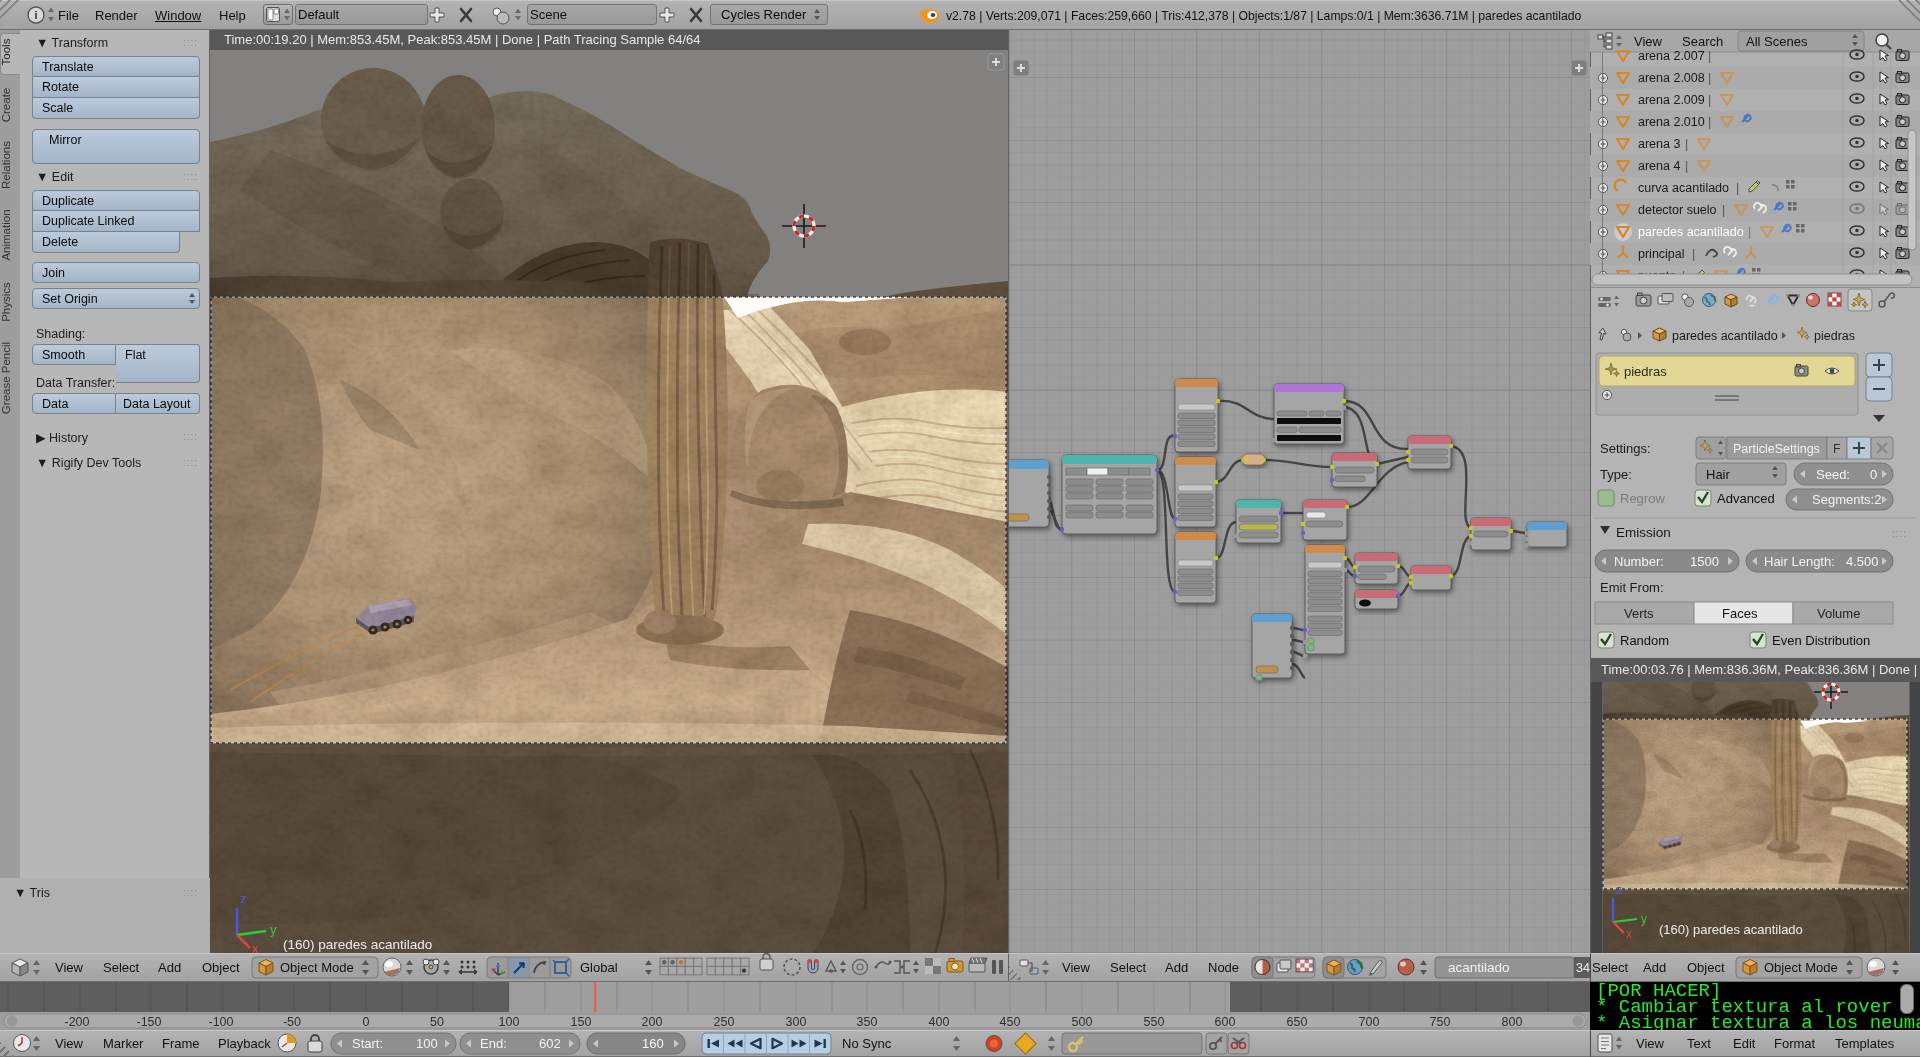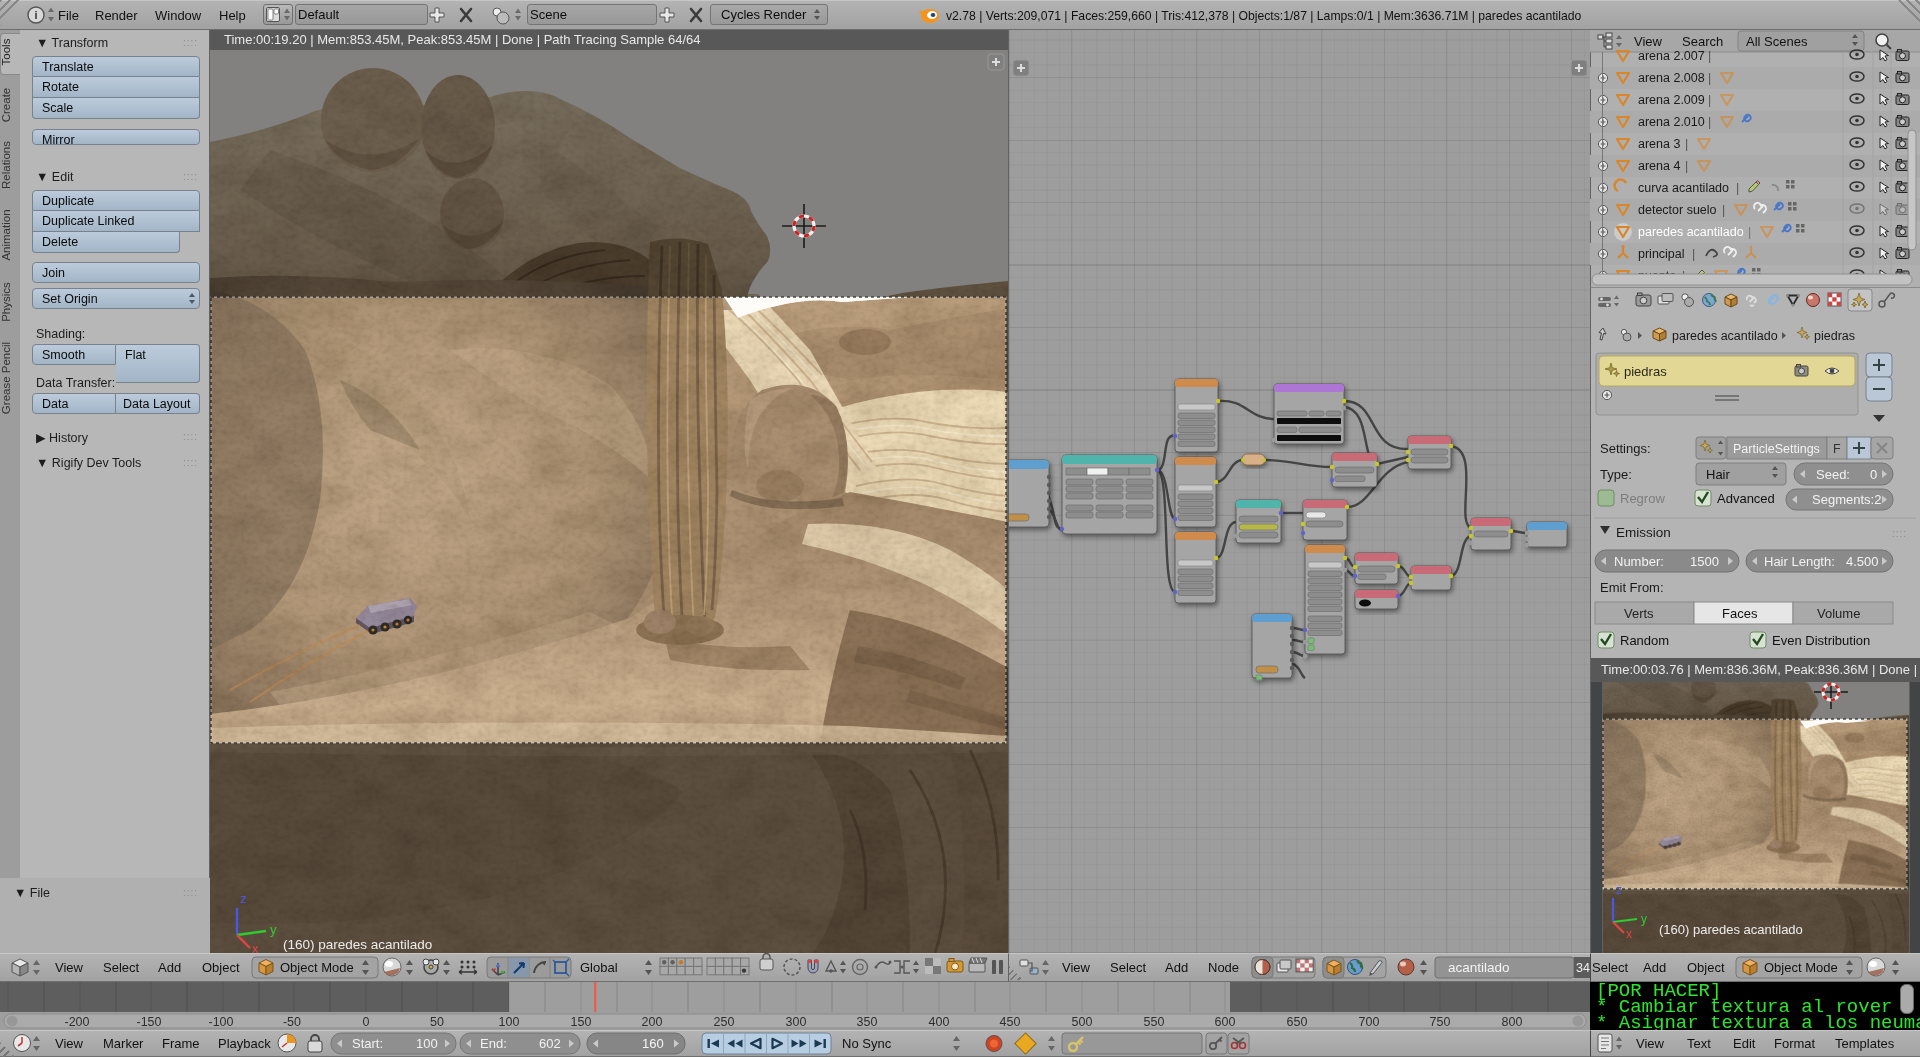--- a/index.html
+++ b/index.html
@@ -20,21 +20,21 @@
 <div class="abs" style="left:0;top:0;width:22px;height:26px;background:
  repeating-linear-gradient(135deg,#888 0 2px,transparent 2px 6px);clip-path:polygon(0 0,100% 0,0 100%);"></div>
 <svg class="abs" style="left:27px;top:4px;" width="30" height="22" viewBox="0 0 30 22">
  <circle cx="9" cy="11" r="8" fill="#d8d8d8" stroke="#555" stroke-width="1.4"></circle>
  <text x="9" y="15" font-size="11" font-weight="bold" text-anchor="middle" fill="#333">i</text>
  <path d="M21 8 l3 -4.5 3 4.5 z" fill="#6a6a6a"></path>
  <path d="M21 13 l3 4.5 l3 -4.5 z" fill="#6a6a6a"></path>
 </svg>
 <div class="abs menu" style="left:58px;top:8px;">File</div>
 <div class="abs menu" style="left:95px;top:8px;">Render</div>
-<div class="abs menu" style="left:155px;top:8px;">Window</div>
+<div class="abs menu" style="left:155px;top:8px;text-decoration:underline;">Window</div>
 <div class="abs menu" style="left:219px;top:8px;">Help</div>
 
 <div class="abs btn" style="left:263px;top:4px;width:30px;height:21px;"></div>
 <svg class="abs" style="left:266px;top:7px;" width="24" height="15" viewBox="0 0 24 15">
  <rect x="0.5" y="0.5" width="13" height="14" rx="1.5" fill="#ddd" stroke="#555"></rect>
  <rect x="2" y="2" width="5" height="11" rx="1" fill="#fff" stroke="#666" stroke-width="0.8"></rect>
  <rect x="8" y="2" width="4.5" height="5" rx="1" fill="#fff" stroke="#666" stroke-width="0.8"></rect>
  <path d="M18 6 l3 -4.5 3 4.5 z M18 9 l3 4.5 3 -4.5 z" fill="#6a6a6a"></path>
 </svg>
 <div class="abs fld" style="left:295px;top:4px;width:133px;height:21px;font-size:13px;line-height:19px;color:#0c0c0c;padding-left:2px;background:linear-gradient(#a6a6a6,#989898);">Default</div>
@@ -77,21 +77,21 @@
 <div class="abs" style="left:-20px;top:155px;width:60px;height:20px;transform:rotate(-90deg);font-size:11.5px;color:#333;text-align:center;">Relations</div>
 <div class="abs" style="left:-22px;top:225px;width:64px;height:20px;transform:rotate(-90deg);font-size:11.5px;color:#333;text-align:center;">Animation</div>
 <div class="abs" style="left:-16px;top:292px;width:52px;height:20px;transform:rotate(-90deg);font-size:11.5px;color:#333;text-align:center;">Physics</div>
 <div class="abs" style="left:-32px;top:368px;width:84px;height:20px;transform:rotate(-90deg);font-size:11.5px;color:#333;text-align:center;">Grease Pencil</div>
 
 <div class="abs plabel" style="left:36px;top:36px;">▼ Transform</div>
 <div class="abs dots" style="left:183px;top:37px;">::::</div>
 <div class="abs blue" style="left:32px;top:56px;width:168px;height:21px;line-height:20px;padding-left:9px;border-radius:4px 4px 0 0;">Translate</div>
 <div class="abs blue" style="left:32px;top:77px;width:168px;height:21px;line-height:20px;padding-left:9px;border-radius:0;border-top:none;">Rotate</div>
 <div class="abs blue" style="left:32px;top:98px;width:168px;height:21px;line-height:20px;padding-left:9px;border-radius:0 0 4px 4px;border-top:none;">Scale</div>
-<div class="abs blue" style="left:32px;top:129px;width:168px;height:16px;line-height:20px;padding-left:9px;">Mirror</div>
+<div class="abs blue" style="left:32px;top:129px;width:168px;height:35px;line-height:20px;padding-left:16px;">Mirror</div>
 
 <div class="abs plabel" style="left:36px;top:170px;">▼ Edit</div>
 <div class="abs dots" style="left:183px;top:171px;">::::</div>
 <div class="abs blue" style="left:32px;top:190px;width:168px;height:21px;line-height:20px;padding-left:9px;border-radius:4px 4px 0 0;">Duplicate</div>
 <div class="abs blue" style="left:32px;top:211px;width:168px;height:21px;line-height:20px;padding-left:9px;border-radius:0;border-top:none;">Duplicate Linked</div>
 <div class="abs blue" style="left:32px;top:232px;width:148px;height:21px;line-height:20px;padding-left:9px;border-radius:0 0 4px 4px;border-top:none;">Delete</div>
 <div class="abs blue" style="left:32px;top:262px;width:168px;height:21px;line-height:20px;padding-left:9px;">Join</div>
 <div class="abs blue" style="left:32px;top:288px;width:168px;height:21px;line-height:20px;padding-left:9px;">Set Origin</div>
 <svg class="abs" style="left:188px;top:292px;" width="8" height="13" viewBox="0 0 8 13">
     <path d="M1 5 l3-4 3 4z M1 8 l3 4 3-4z" fill="#49576a"></path>
@@ -100,21 +100,21 @@
 <div class="abs blue" style="left:32px;top:344px;width:84px;height:21px;line-height:20px;padding-left:9px;border-radius:4px 0 0 4px;">Smooth</div>
 <div class="abs blue" style="left:116px;top:344px;width:84px;height:39px;line-height:20px;padding-left:9px;border-radius:0 4px 4px 0;border-left:none;">Flat</div>
 <div class="abs plabel" style="left:36px;top:376px;">Data Transfer:</div>
 <div class="abs blue" style="left:32px;top:393px;width:84px;height:21px;line-height:20px;padding-left:9px;border-radius:4px 0 0 4px;">Data</div>
 <div class="abs blue" style="left:116px;top:393px;width:84px;height:21px;line-height:20px;padding-left:7px;border-radius:0 4px 4px 0;border-left:none;">Data Layout</div>
 <div class="abs plabel" style="left:36px;top:430px;">▶ History</div>
 <div class="abs dots" style="left:183px;top:431px;">::::</div>
 <div class="abs plabel" style="left:36px;top:456px;">▼ Rigify Dev Tools</div>
 <div class="abs dots" style="left:183px;top:457px;">::::</div>
 <div class="abs" style="left:0;top:878px;width:210px;height:75px;background:#b0b0b0;"></div>
-<div class="abs plabel" style="left:14px;top:886px;">▼ File</div>
+<div class="abs plabel" style="left:14px;top:886px;">▼ Tris</div>
 <div class="abs dots" style="left:183px;top:887px;">::::</div>
 
 <div class="abs" style="left:210px;top:30px;width:798px;height:20px;background:#585858;color:#e8e8e8;font-size:13px;line-height:20px;padding-left:14px;box-sizing:border-box;">Time:00:19.20 | Mem:853.45M, Peak:853.45M | Done | Path Tracing Sample 64/64</div>
 <div id="vpmain" class="abs" style="left:210px;top:50px;width:798px;height:903px;background:#828487;">
 <svg width="798" height="903" viewBox="0 0 798 903">
 <defs>
  <filter id="rough" x="0%" y="0%" width="100%" height="100%">
    <feTurbulence type="fractalNoise" baseFrequency="0.022 0.035" numOctaves="3" seed="8" result="n1"></feTurbulence>
    <feColorMatrix in="n1" type="matrix" values="0 0 0 0 0.45,0 0 0 0 0.39,0 0 0 0 0.31,0.6 0.25 0 0 -0.3" result="d1"></feColorMatrix>
    <feComposite in="d1" in2="SourceGraphic" operator="in" result="t1"></feComposite>

